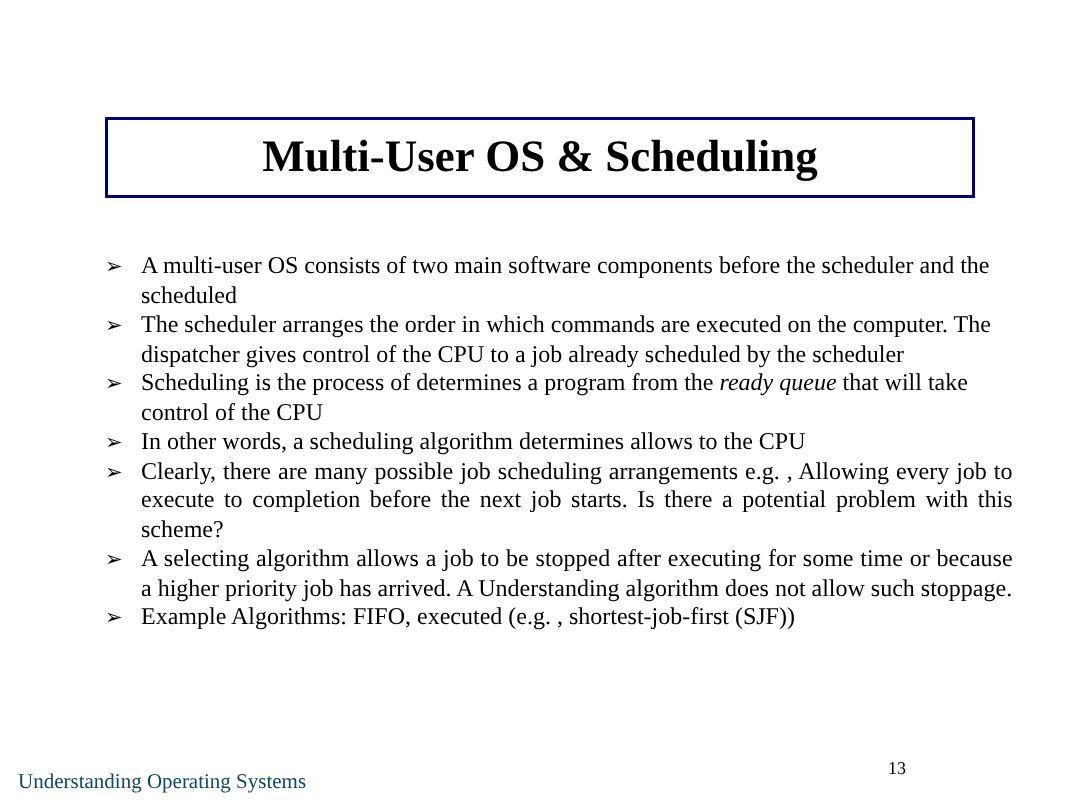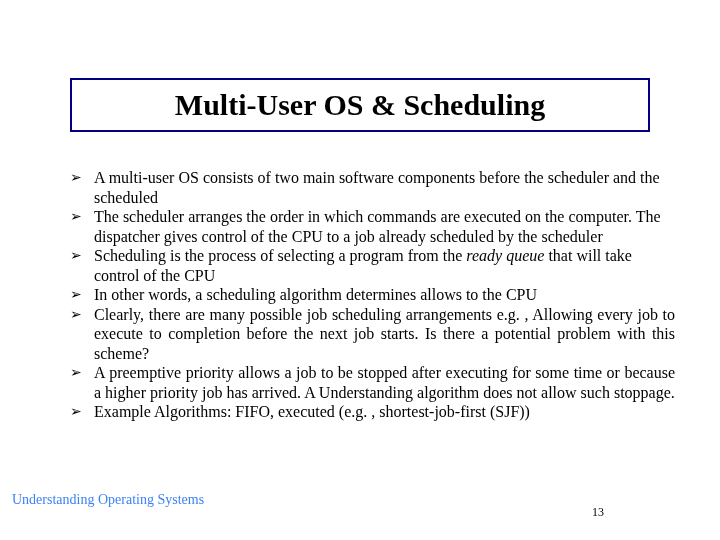--- a/index.html
+++ b/index.html
@@ -58,23 +58,23 @@
   }
   .bullet-text {
     flex: 1 1 auto;
   }
   .bold { font-weight: normal; }
   .italic { font-style: italic; text-align: center; }
   .justify { text-align: justify; }
   .footer-left {
     position: absolute;
     left: 12px;
-    bottom: 32px;
+    bottom: 10px;
     font-size: 14px;
-    color: #3b82f6;
+    color: #0c4a6e;
   }
   .footer-right {
     position: absolute;
     right: 20px;
     bottom: 20px;
     font-size: 12px;
     color: #000000;
     margin-left: 30px;
   }
 </style>
@@ -97,38 +97,38 @@
     </div>
 
     <div class="bullet-row">
       <div class="bullet-icon">➢</div>
       <div class="bullet-text">The scheduler arranges the order in which commands are executed on the computer. The dispatcher gives control of the CPU to a job already scheduled by the scheduler</div>
     </div>
 
     <div class="bullet-row">
       <div class="bullet-icon">➢</div>
       <div class="bullet-text">
-        <span>Scheduling is the process of selecting a program from the </span><span class="italic">ready queue</span><span> that will take control of the CPU</span>
+        <span>Scheduling is the process of determines a program from the </span><span class="italic">ready queue</span><span> that will take control of the CPU</span>
       </div>
     </div>
 
     <div class="bullet-row">
       <div class="bullet-icon">➢</div>
       <div class="bullet-text">In other words, a scheduling algorithm determines allows to the CPU</div>
     </div>
 
     <div class="bullet-row">
       <div class="bullet-icon">➢</div>
       <div class="bullet-text justify">Clearly, there are many possible job scheduling arrangements  e.g. , Allowing every job to execute to completion before the next job starts. Is there a potential problem with this scheme?</div>
     </div>
 
     <div class="bullet-row">
       <div class="bullet-icon">➢</div>
       <div class="bullet-text justify">
-        <span>A </span><span class="bold">preemptive priority</span><span> allows a job to be stopped after executing for some time or because a higher priority job has arrived. A </span><span class="bold">Understanding</span><span> algorithm does not allow such stoppage.</span>
+        <span>A </span><span class="bold">selecting algorithm</span><span> allows a job to be stopped after executing for some time or because a higher priority job has arrived. A </span><span class="bold">Understanding</span><span> algorithm does not allow such stoppage.</span>
       </div>
     </div>
 
     <div class="bullet-row">
       <div class="bullet-icon">➢</div>
       <div class="bullet-text">Example Algorithms: FIFO, executed (e.g. , shortest-job-first (SJF))</div>
     </div>
 
   </div>
 

